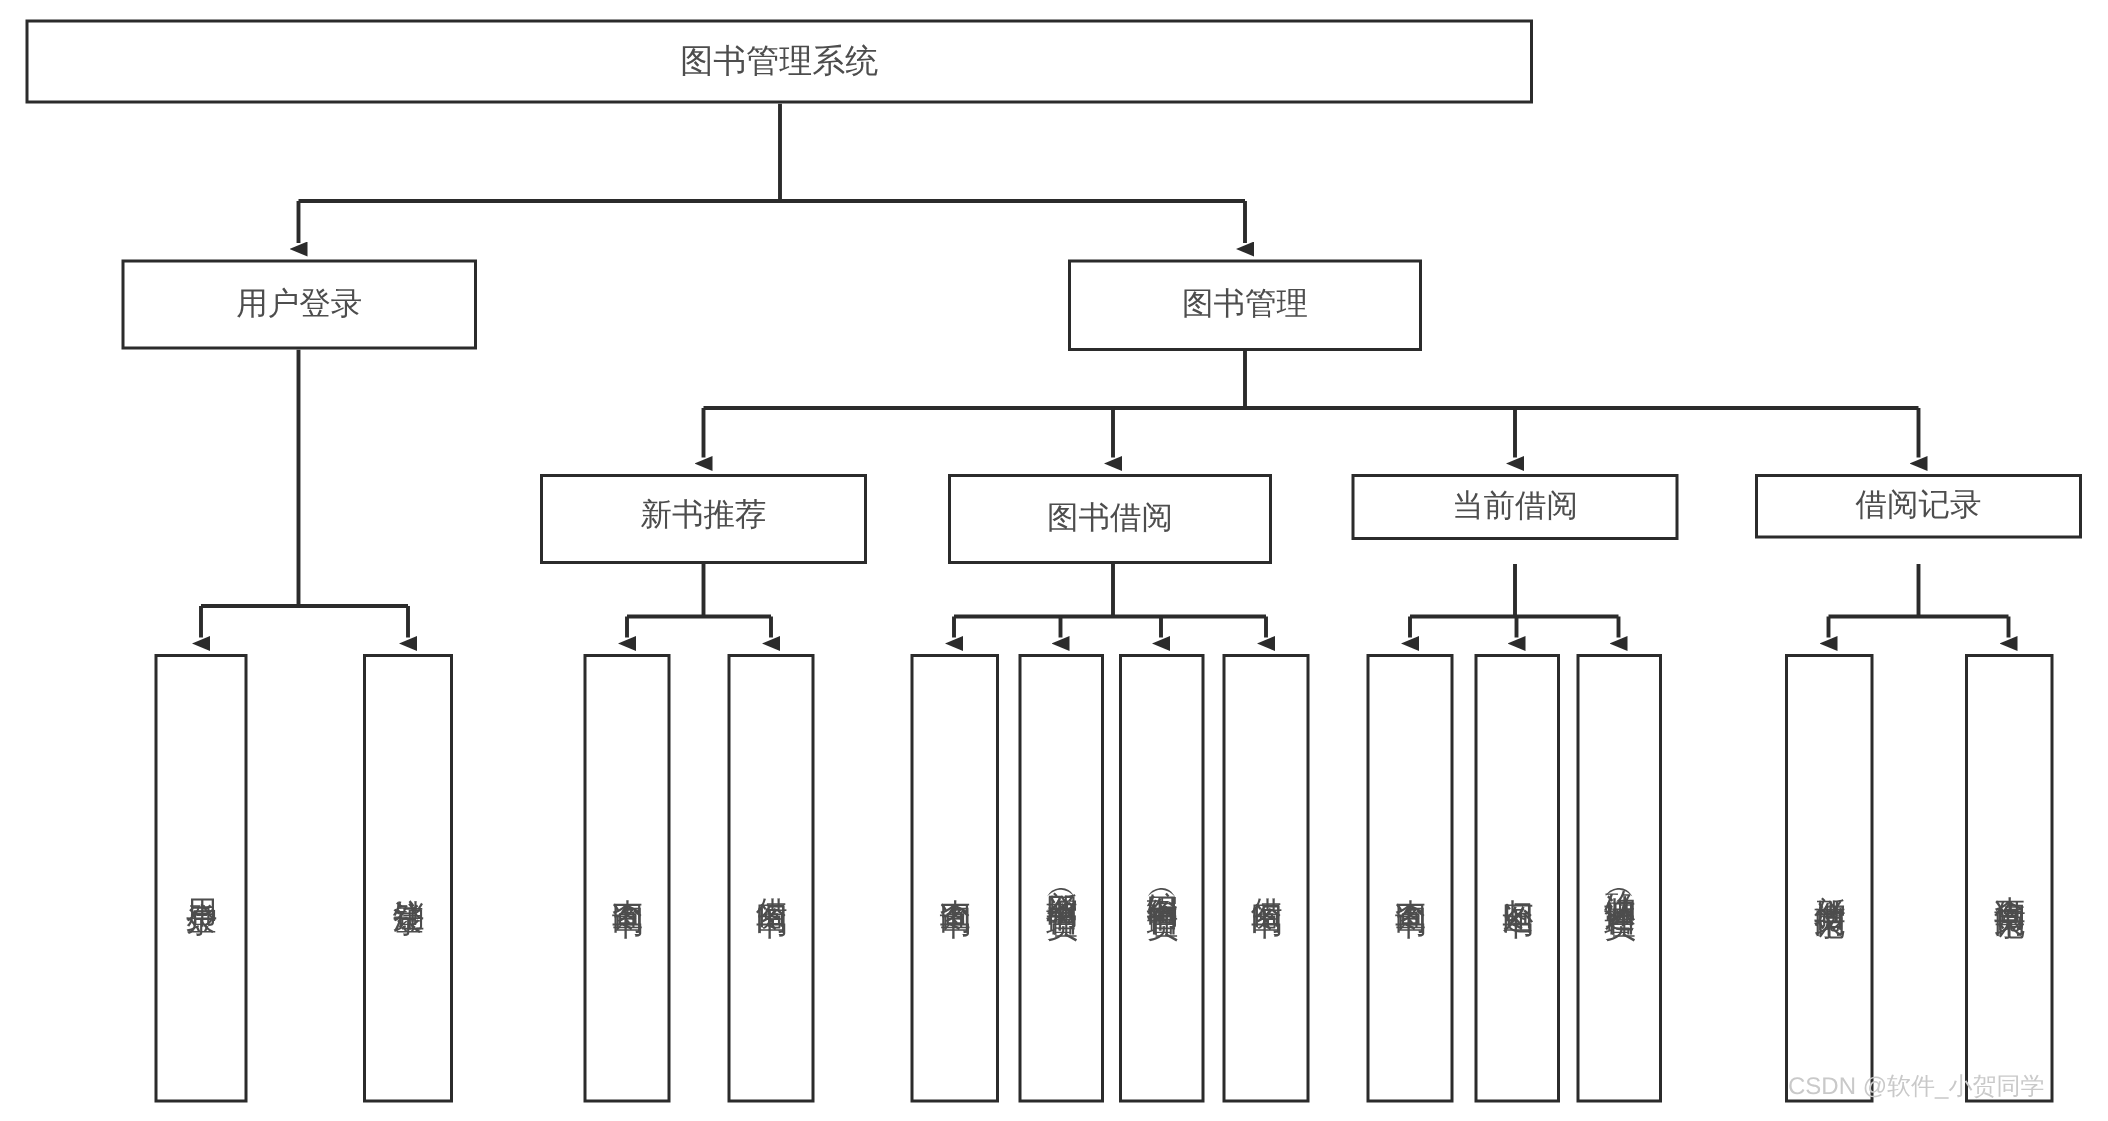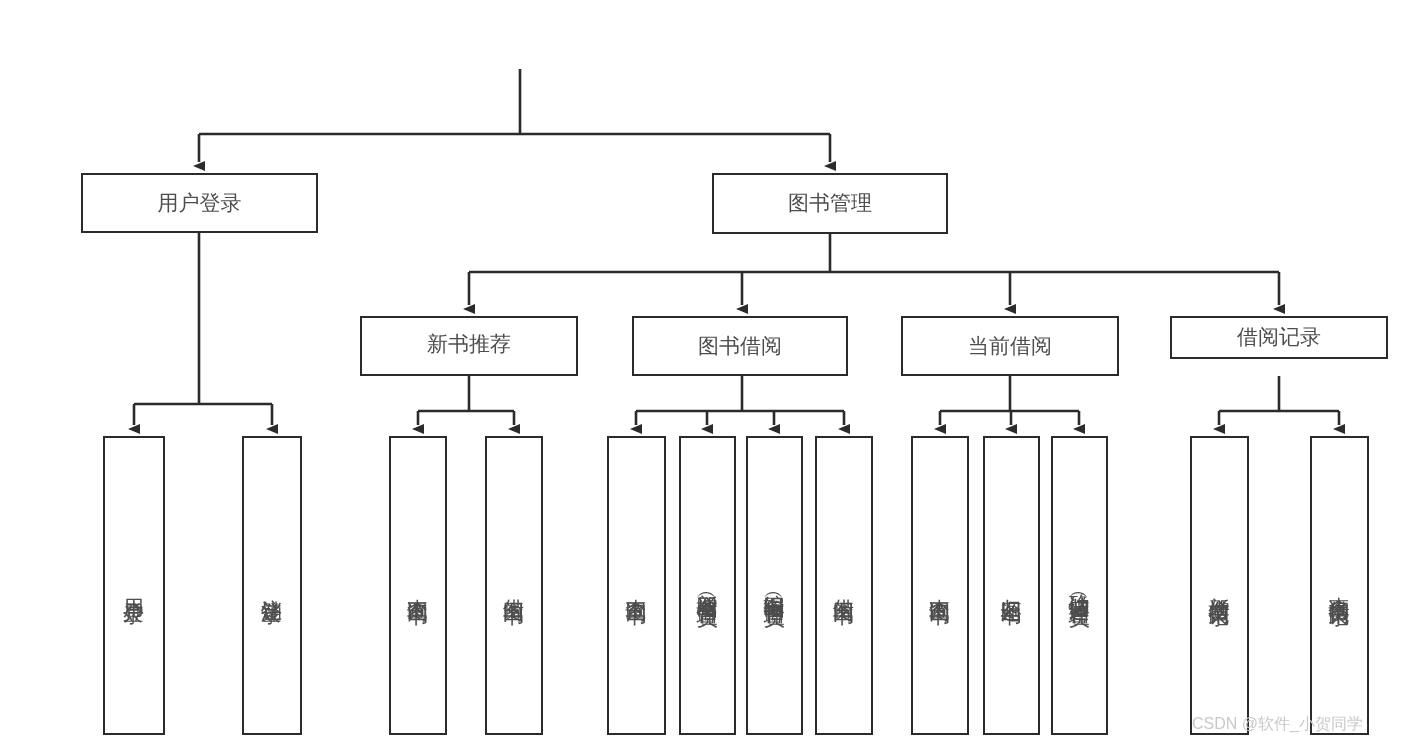--- a/index.html
+++ b/index.html
@@ -109,35 +109,38 @@
         <path d="M940,411 L940,425" marker-end="url(#arrow)"></path>
         <path d="M1011,411 L1011,425" marker-end="url(#arrow)"></path>
         <path d="M1079,411 L1079,425" marker-end="url(#arrow)"></path>
         <path d="M1279,376 L1279,411"></path>
         <path d="M1219,411 L1339,411"></path>
         <path d="M1219,411 L1219,425" marker-end="url(#arrow)"></path>
         <path d="M1339,411 L1339,425" marker-end="url(#arrow)"></path>
       </g>
   </svg>
 
+  <div class="node root horiz" id="node-root" style="left: 17px; top: 13px; width: 1005px; height: 56px;">
+    <span class="label">图书管理系统</span>
+  </div>
 
   <div id="dynamic-nodes">
       <div class="node horiz" style="left: 81px; top: 173px; width: 237px; height: 60px;">
         <span class="label">用户登录</span>
       </div>
       <div class="node horiz" style="left: 712px; top: 173px; width: 236px; height: 61px;">
         <span class="label">图书管理</span>
       </div>
       <div class="node horiz" style="left: 360px; top: 316px; width: 218px; height: 60px; font-family: Liberation Mono, monospace;">
         <span class="label">新书推荐</span>
       </div>
       <div class="node horiz" style="left: 632px; top: 316px; width: 216px; height: 60px;">
         <span class="label">图书借阅</span>
       </div>
-      <div class="node horiz" style="left: 901px; top: 316px; width: 218px; height: 60px;">
+      <div class="node horiz" style="left: 901px; top: 316px; width: 218px; height: 44px;">
         <span class="label">当前借阅</span>
       </div>
       <div class="node horiz" style="left: 1170px; top: 316px; width: 218px; height: 43px;">
         <span class="label">借阅记录</span>
       </div>
       <div class="node vert" style="left: 103px; top: 436px; width: 62px; height: 299px;">
         <span class="label">用户登录</span>
       </div>
       <div class="node vert" style="left: 242px; top: 436px; width: 60px; height: 299px;">
         <span class="label">注销登录</span>

